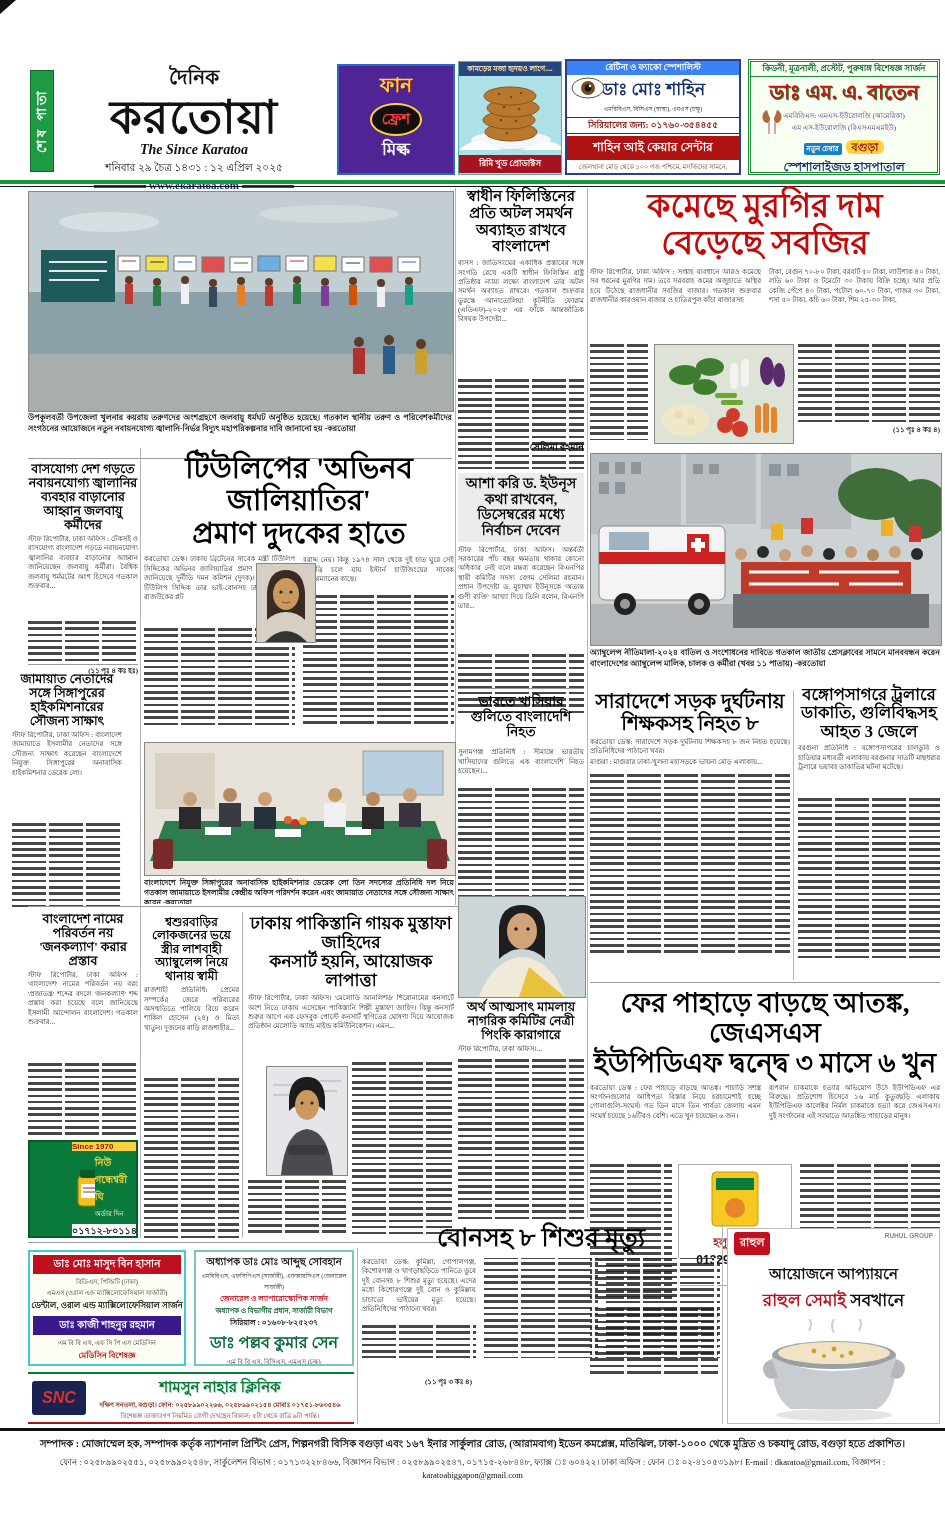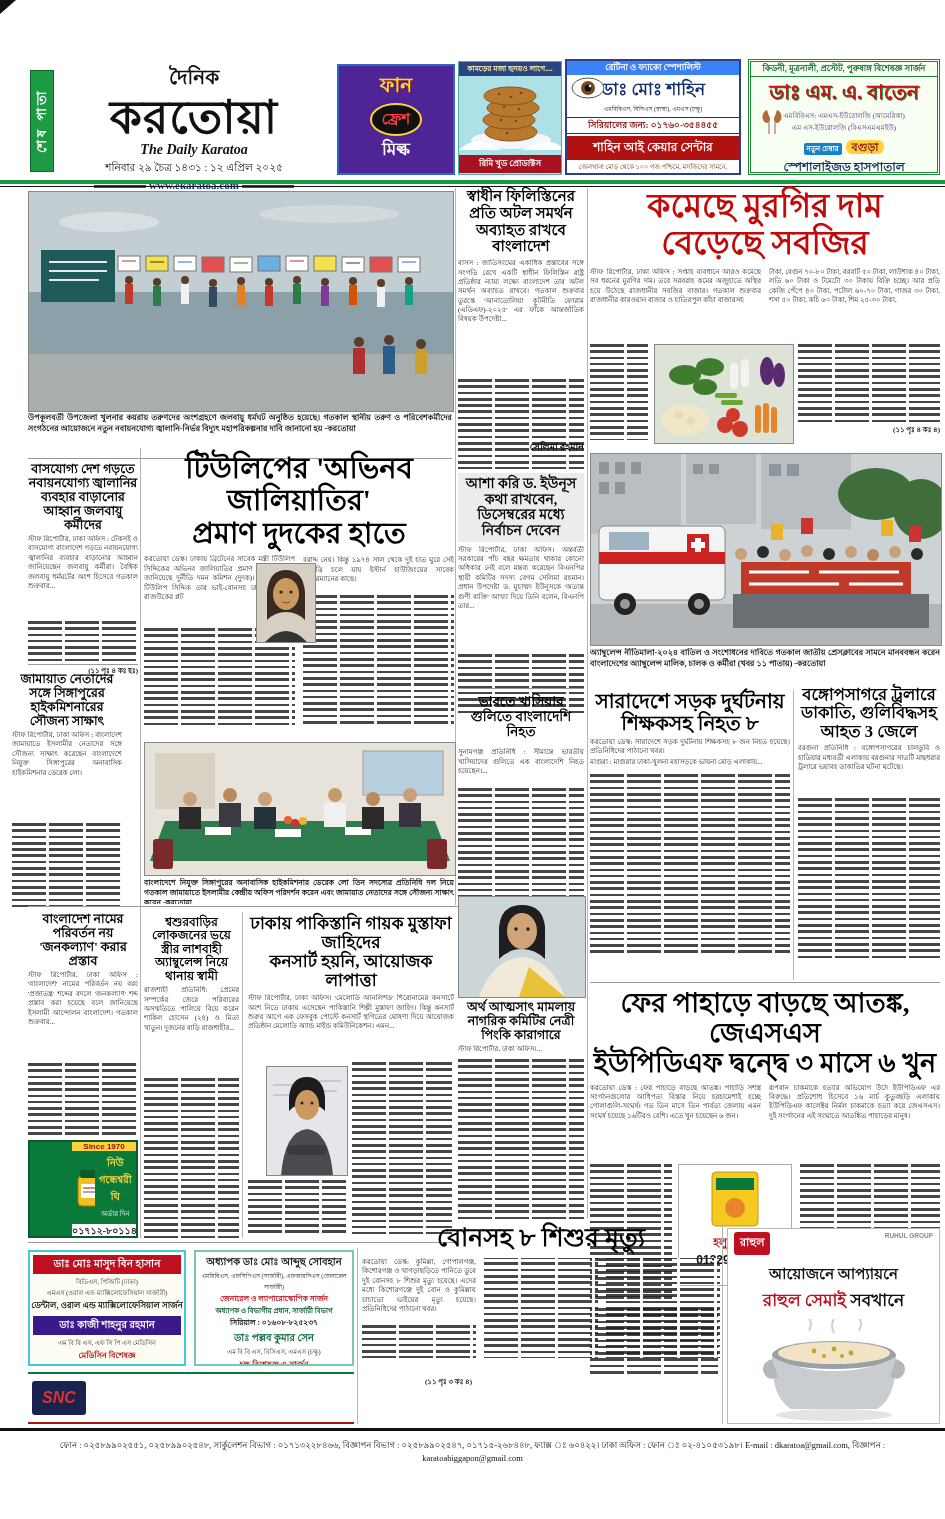--- a/index.html
+++ b/index.html
@@ -33,21 +33,21 @@
 
 <div class="page">
   <div class="corner"></div>
 
   <div class="abs ed-strip" style="left:30px;top:70px;width:22px;height:100px;">
     <span>শেষ পাতা</span>
   </div>
   <div class="abs" style="left:58px;top:62px;width:272px;text-align:center;">
     <div style="font-size:20px;font-weight:700;">দৈনিক</div>
     <div style="font-size:46px;font-weight:700;line-height:1.02;letter-spacing:1px;">করতোয়া</div>
-    <div style="font-size:14px;font-weight:700;font-style:italic;">The Daily Karatoa</div>
+    <div style="font-size:14px;font-weight:700;font-style:italic;">The Since Karatoa</div>
     <div style="font-size:10.5px;margin-top:2px;">শনিবার ২৯ চৈত্র ১৪৩১ : ১২ এপ্রিল ২০২৫</div>
     <div style="margin-top:2px;font-size:11px;">
       <span class="redbar"></span>
       <span class="site">www.ekaratoa.com</span>
       <span class="redbar"></span>
     </div>
   </div>
 
   <div class="abs adbox" style="left:337px;top:64px;width:118px;height:111px;background:#4f2595;border:2px solid #2b68c8;text-align:center;">
     <div style="color:#ffd23d;font-weight:700;font-size:20px;margin-top:4px;text-shadow:1px 1px 0 #7a1010;">ফান</div>
@@ -432,21 +432,21 @@
   </div>
   <div class="hr" style="left:590px;top:982px;width:350px;"></div>
 
   <div class="hr" style="left:28px;top:906px;width:557px;"></div>
   <div class="abs" style="left:28px;top:912px;width:110px;">
     <div class="hl" style="font-size:12.5px;">বাংলাদেশ নামের পরিবর্তন নয় 'জনকল্যাণ' করার প্রস্তাব</div>
     <div class="lead" style="margin-top:3px;height:92px;overflow:hidden;">স্টাফ রিপোর্টার, ঢাকা অফিস : 'বাংলাদেশ' নামের পরিবর্তন নয় বরং 'প্রজাতন্ত্র' শব্দের বদলে 'জনকল্যাণ' শব্দ প্রস্তাব করা হয়েছে বলে জানিয়েছে ইসলামী আন্দোলন বাংলাদেশ। গতকাল শুক্রবার...</div>
     <div class="greek" style="height:72px;"></div>
   </div>
 
-  <div class="abs adbox" style="left:28px;top:1140px;width:110px;height:98px;background:#0a7a3a;border:2px solid #0a5a2a;text-align:center;padding-left:42px;">
+  <div class="abs adbox" style="left:28px;top:1140px;width:110px;height:98px;background:#0a7a3a;border:2px solid #0a5a2a;padding-left:42px;">
     <div style="background:#ffd23d;color:#8a1010;font-size:8px;font-weight:700;font-family:'Liberation Sans',sans-serif;">Since 1970</div>
     <div style="display:flex;align-items:center;justify-content:space-around;margin-top:4px;">
       <svg width="34" height="44">
         <rect x="6" y="10" width="22" height="30" rx="4" fill="#f2c01e" stroke="#a87800"></rect>
         <rect x="8" y="4" width="18" height="8" rx="2" fill="#0a5a2a"></rect>
         <rect x="9" y="18" width="16" height="14" fill="#fff"></rect>
         <line x1="11" y1="22" x2="23" y2="22" stroke="#c00"></line>
           <line x1="11" y1="26" x2="23" y2="26" stroke="#555"></line>
       </svg>
       <div style="width:62px;">
@@ -536,27 +536,32 @@
     <div style="font-size:6.5px;color:#333;">এম বি বি এস, এফ সি পি এস মেডিসিন</div>
     <div style="font-size:8px;font-weight:700;color:#b01212;">মেডিসিন বিশেষজ্ঞ</div>
   </div>
 
   <div class="abs adbox" style="left:194px;top:1250px;width:160px;height:116px;background:#fff;border:2px solid #7ac8b0;text-align:center;">
     <div style="font-size:10px;font-weight:700;color:#111;margin-top:2px;">অধ্যাপক ডাঃ মোঃ আব্দুছ সোবহান</div>
     <div style="font-size:6px;color:#333;">এমবিবিএস, এফসিপিএস (সার্জারী), এফআরসিএস (জেনারেল সার্জারী)</div>
     <div style="font-size:7.5px;font-weight:700;color:#c01020;">জেনারেল ও ল্যাপারোস্কোপিক সার্জন</div>
     <div style="font-size:7px;font-weight:700;color:#0a5a2a;">অধ্যাপক ও বিভাগীয় প্রধান, সার্জারী বিভাগ</div>
     <div style="font-size:7.5px;font-weight:700;color:#111;">সিরিয়াল : ০১৬০৮-৮২৫২৩৭</div>
-    <div style="font-size:10px;font-weight:700;color:#0a6a3a;margin-top:1px;">ডাঃ পল্লব কুমার সেন</div>
+    <div style="font-size:16px;font-weight:700;color:#0a6a3a;margin-top:1px;">ডাঃ পল্লব কুমার সেন</div>
     <div style="font-size:6.5px;color:#333;">এম বি বি এস, বিসিএস, এমএস (চক্ষু)</div>
     <div style="font-size:8px;font-weight:700;color:#b01212;">চক্ষু বিশেষজ্ঞ ও সার্জন</div>
   </div>
 
   <div class="abs adbox" style="left:28px;top:1372px;width:326px;height:52px;background:#fff;border-top:2px solid #0a7a3a;border-bottom:2px solid #b01212;display:flex;align-items:center;">
     <div style="background:#1a2250;color:#e03030;font-weight:700;font-style:italic;font-size:16px;font-family:'Liberation Sans',sans-serif;padding:8px 10px;margin-left:4px;border-radius:3px;">SNC</div>
+    <div style="flex:1;text-align:center;">
+      <div style="color:#0a7a3a;font-size:15px;font-weight:700;text-shadow:1px 1px 0 #cfe8d8;">শামসুন নাহার ক্লিনিক</div>
+      <div style="color:#7a2a10;font-size:6.5px;font-weight:700;">দক্ষিণ সনতলা, বগুড়া। ফোন: ০২৫৮৯৯০২২৬৬, ০২৫৮৯৯০২১৫৪ মোবাঃ ০১৭৫১-৮৬৩৫৪৬</div>
+      <div style="color:#7a2a10;font-size:6.5px;">বিশেষজ্ঞ ডাক্তারগণ নিয়মিত রোগী দেখছেন বিকাল: ৫টা থেকে রাত্রি ৯টা পর্যন্ত।</div>
+    </div>
   </div>
 
   <div class="vr" style="left:357px;top:1248px;height:176px;"></div>
 
   <div class="abs" style="left:362px;top:1224px;width:358px;">
     <div class="hl" style="font-size:25px;">বোনসহ ৮ শিশুর মৃত্যু</div>
     <div class="cols3" style="margin-top:6px;height:118px;">
       <div class="lead" style="height:64px;overflow:hidden;">করতোয়া ডেস্ক: কুমিল্লা, গোপালগঞ্জ, কিশোরগঞ্জ ও খাগড়াছড়িতে পানিতে ডুবে দুই বোনসহ ৮ শিশুর মৃত্যু হয়েছে। এদের মধ্যে কিশোরগঞ্জে দুই বোন ও কুমিল্লায় চাচাতো ভাইয়ের মৃত্যু হয়েছে। প্রতিনিধিদের পাঠানো খবর।</div>
       <div class="greek" style="height:234px;margin-top:3px;"></div>
     </div>
@@ -587,16 +592,17 @@
           <circle cx="103" cy="37" r="2"></circle>
         </g>
       <path d="M33 38 Q32 78 52 90 L138 90 Q158 78 157 38 Q130 52 95 52 Q60 52 33 38 Z" fill="#c9ccd1"></path>
       <path d="M33 40 q-12 4 -8 14 q4 9 14 4 M157 40 q12 4 8 14 q-4 9 -14 4" fill="#b4b8bd"></path>
       <ellipse cx="95" cy="96" rx="58" ry="6" fill="#e4e4e4"></ellipse>
     </svg>
   </div>
 
   <div class="abs" style="left:0;top:1428px;width:945px;height:3px;background:#111;"></div>
   <div class="abs" style="left:10px;top:1436px;width:925px;text-align:center;">
+    <div style="font-size:10px;font-weight:700;">সম্পাদক : মোজাম্মেল হক, সম্পাদক কর্তৃক ন্যাশনাল প্রিন্টিং প্রেস, শিল্পনগরী বিসিক বগুড়া এবং ১৬৭ ইনার সার্কুলার রোড, (আরামবাগ) ইডেন কমপ্লেক্স, মতিঝিল, ঢাকা-১০০০ থেকে মুদ্রিত ও চকযাদু রোড, বগুড়া হতে প্রকাশিত।</div>
     <div style="font-size:8.5px;margin-top:3px;">ফোন : ০২৫৮৯৯০২৫৫১, ০২৫৮৯৯০২৫৪৮, সার্কুলেশন বিভাগ : ০১৭১৩২২৮৪৬৬, বিজ্ঞাপন বিভাগ : ০২৫৮৯৯০২৫৪৭, ০১৭১৫-২৬৮৪৪৮, ফ্যাক্স ঃ ৬০৪২২। ঢাকা অফিস : ফোন ঃ ০২-৪১০৫৩১৯৮। E-mail : dkaratoa@gmail.com, বিজ্ঞাপন : karatoabiggapon@gmail.com</div>
   </div>
 
 </div>
 
 </body></html>

